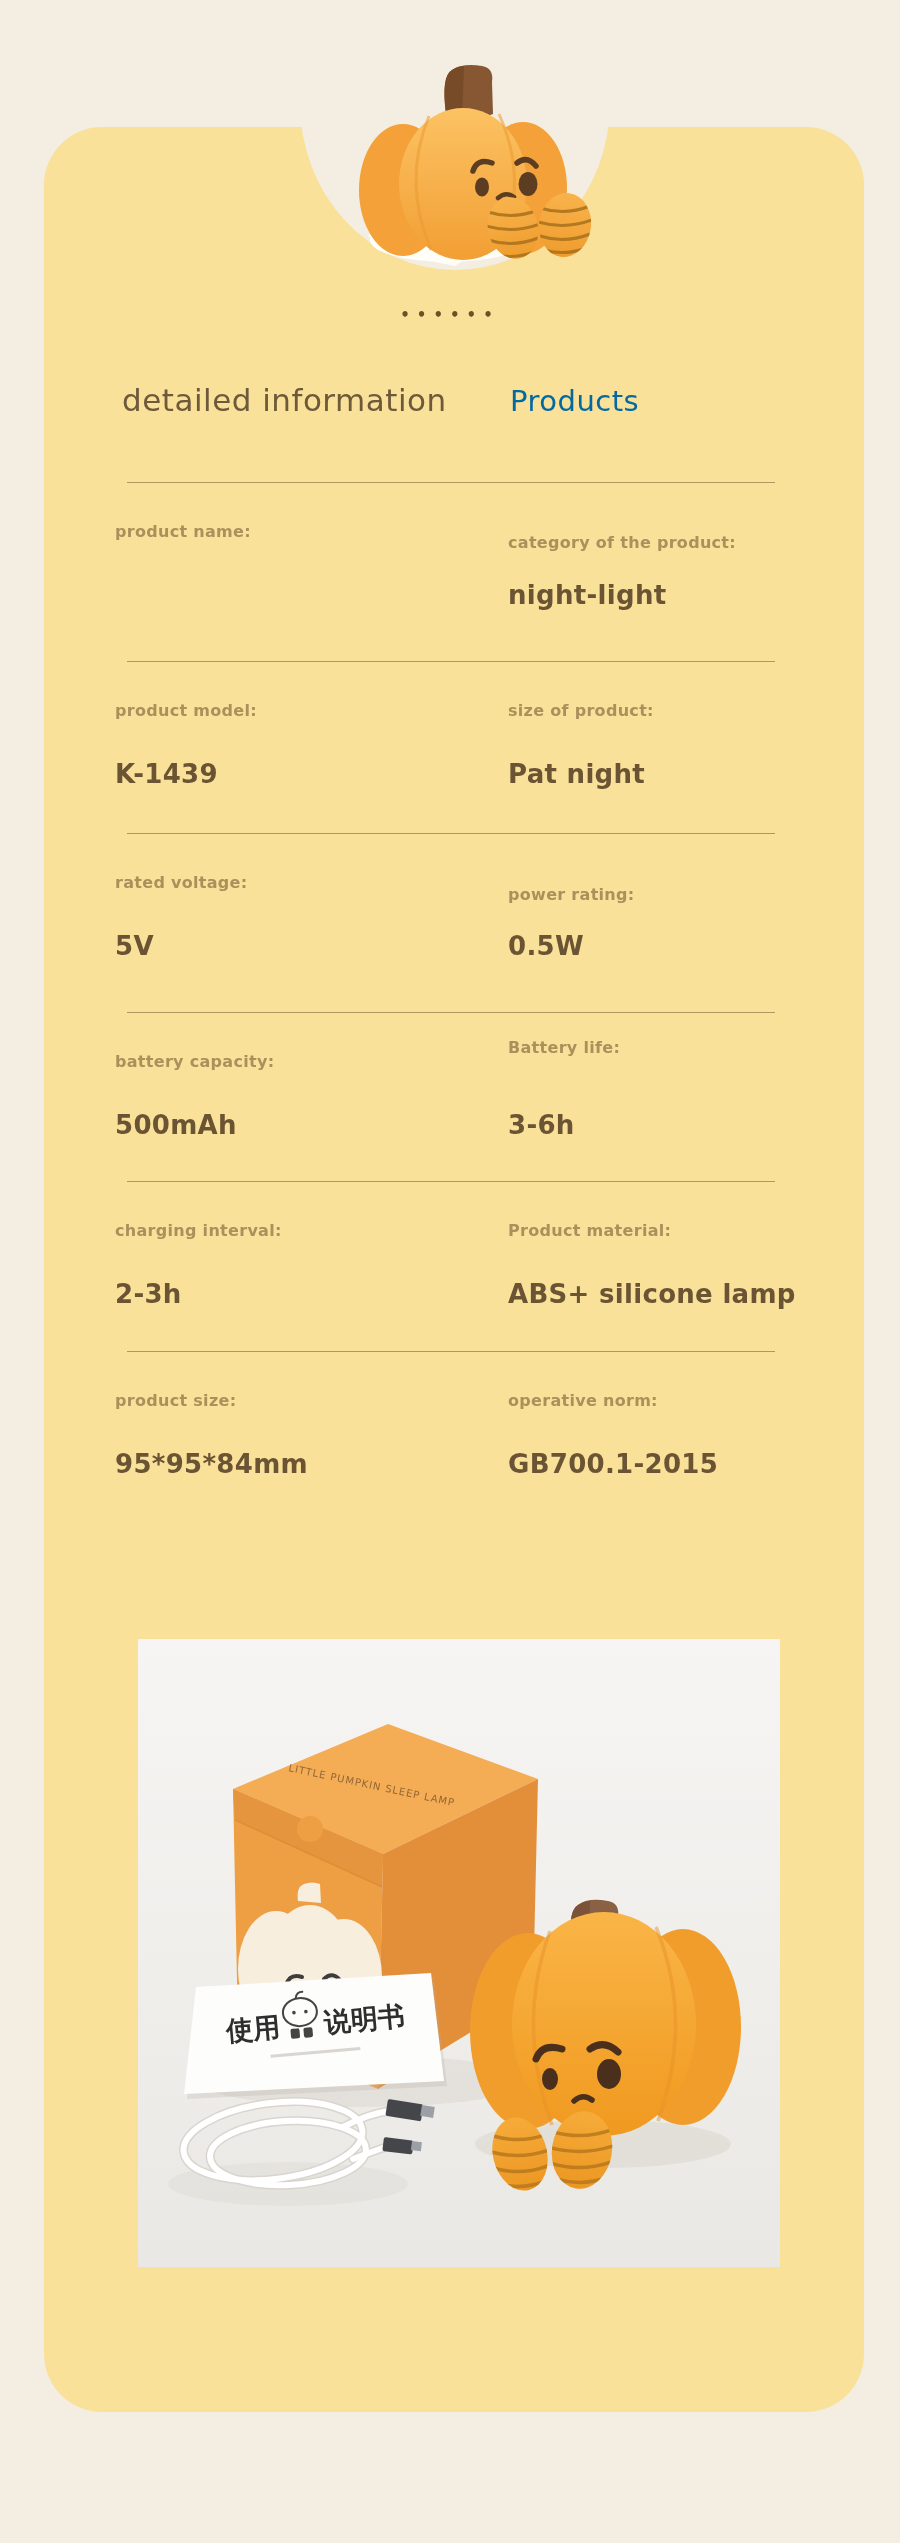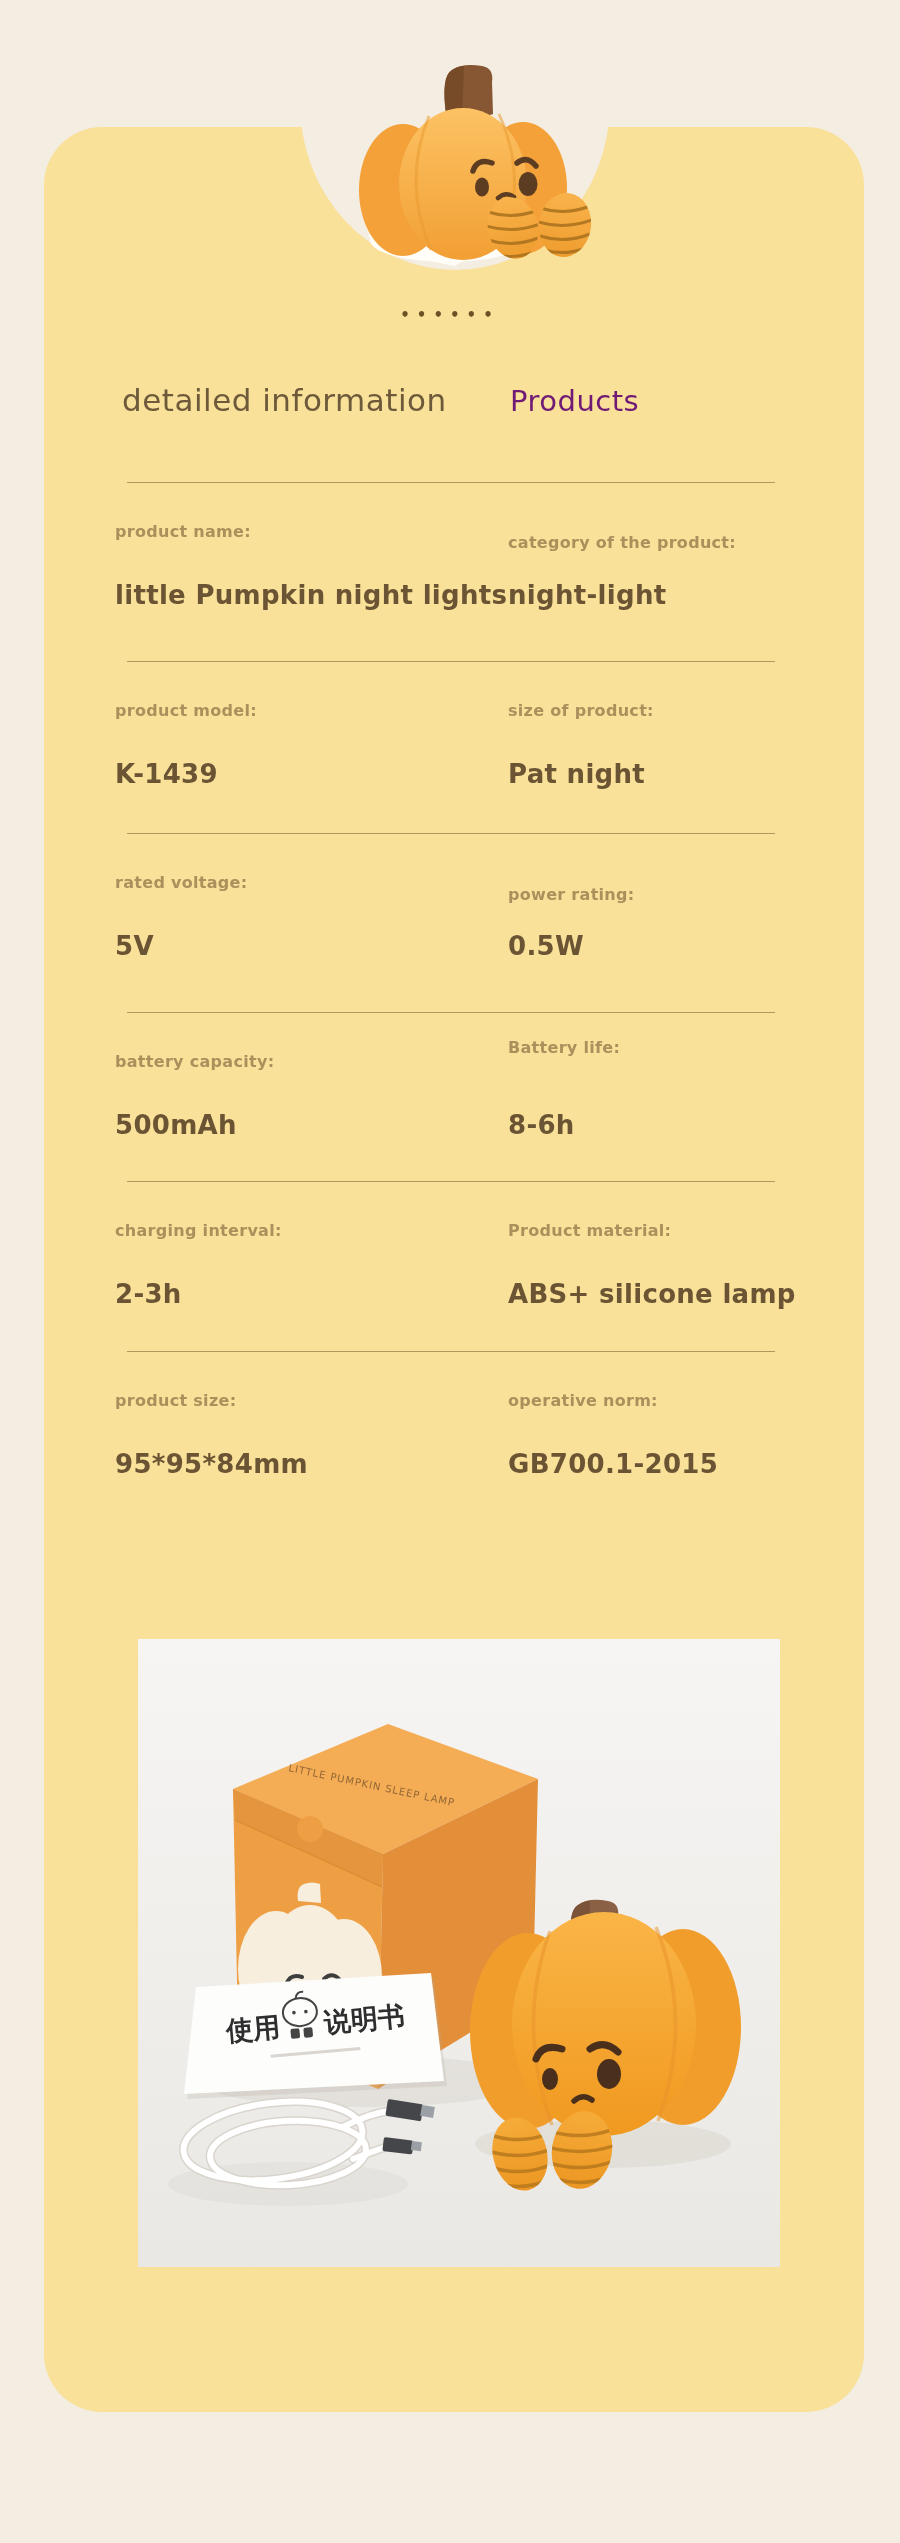--- a/index.html
+++ b/index.html
@@ -17,21 +17,21 @@
     position:absolute;left:0;top:306px;width:900px;text-align:center;
     font-size:15px;letter-spacing:7px;color:#6b5226;font-weight:bold;
   }
   .titlerow{position:absolute;left:0;top:382px;width:728px;height:44px;}
   .title-main{
     position:absolute;left:122px;top:0;
     font-size:31px;color:#6e5a3b;letter-spacing:.5px;
   }
   .title-sub{
     position:absolute;left:510px;top:2px;
-    font-size:29px;color:#701a75;letter-spacing:.5px;
+    font-size:29px;color:#0369a1;letter-spacing:.5px;
   }
   .specrow{position:absolute;left:0;width:900px;height:180px;}
   .r1{top:482px}.r2{top:661px}.r3{top:833px}.r4{top:1012px}.r5{top:1181px}.r6{top:1351px}
   .hr{
     position:absolute;left:127px;top:0;width:648px;height:1px;
     background:#a58a55;opacity:.85;
   }
   .lbl{
     position:absolute;font-size:16px;font-weight:bold;color:#ab905c;
     letter-spacing:.3px;white-space:nowrap;
@@ -119,21 +119,20 @@
 
 <div class="titlerow">
   <span class="title-main">detailed information</span>
   <span class="title-sub">Products</span>
 </div>
 
 <div class="specrow r1">
   <div class="hr"></div>
   <span class="lbl col-l">product name:</span>
   <span class="lbl col-r">category of the product:</span>
-  <span class="val col-l">little Pumpkin night lights</span>
   <span class="val col-r">night-light</span>
 </div>
 <div class="specrow r2">
   <div class="hr"></div>
   <span class="lbl col-l">product model:</span>
   <span class="lbl col-r">size of product:</span>
   <span class="val col-l">K-1439</span>
   <span class="val col-r">Pat night</span>
 </div>
 <div class="specrow r3">
@@ -141,21 +140,21 @@
   <span class="lbl col-l">rated voltage:</span>
   <span class="lbl col-r">power rating:</span>
   <span class="val col-l">5V</span>
   <span class="val col-r">0.5W</span>
 </div>
 <div class="specrow r4">
   <div class="hr"></div>
   <span class="lbl col-l">battery capacity:</span>
   <span class="lbl col-r">Battery life:</span>
   <span class="val col-l">500mAh</span>
-  <span class="val col-r">8-6h</span>
+  <span class="val col-r">3-6h</span>
 </div>
 <div class="specrow r5">
   <div class="hr"></div>
   <span class="lbl col-l">charging interval:</span>
   <span class="lbl col-r">Product material:</span>
   <span class="val col-l">2-3h</span>
   <span class="val col-r">ABS+ silicone lamp</span>
 </div>
 <div class="specrow r6">
   <div class="hr"></div>

